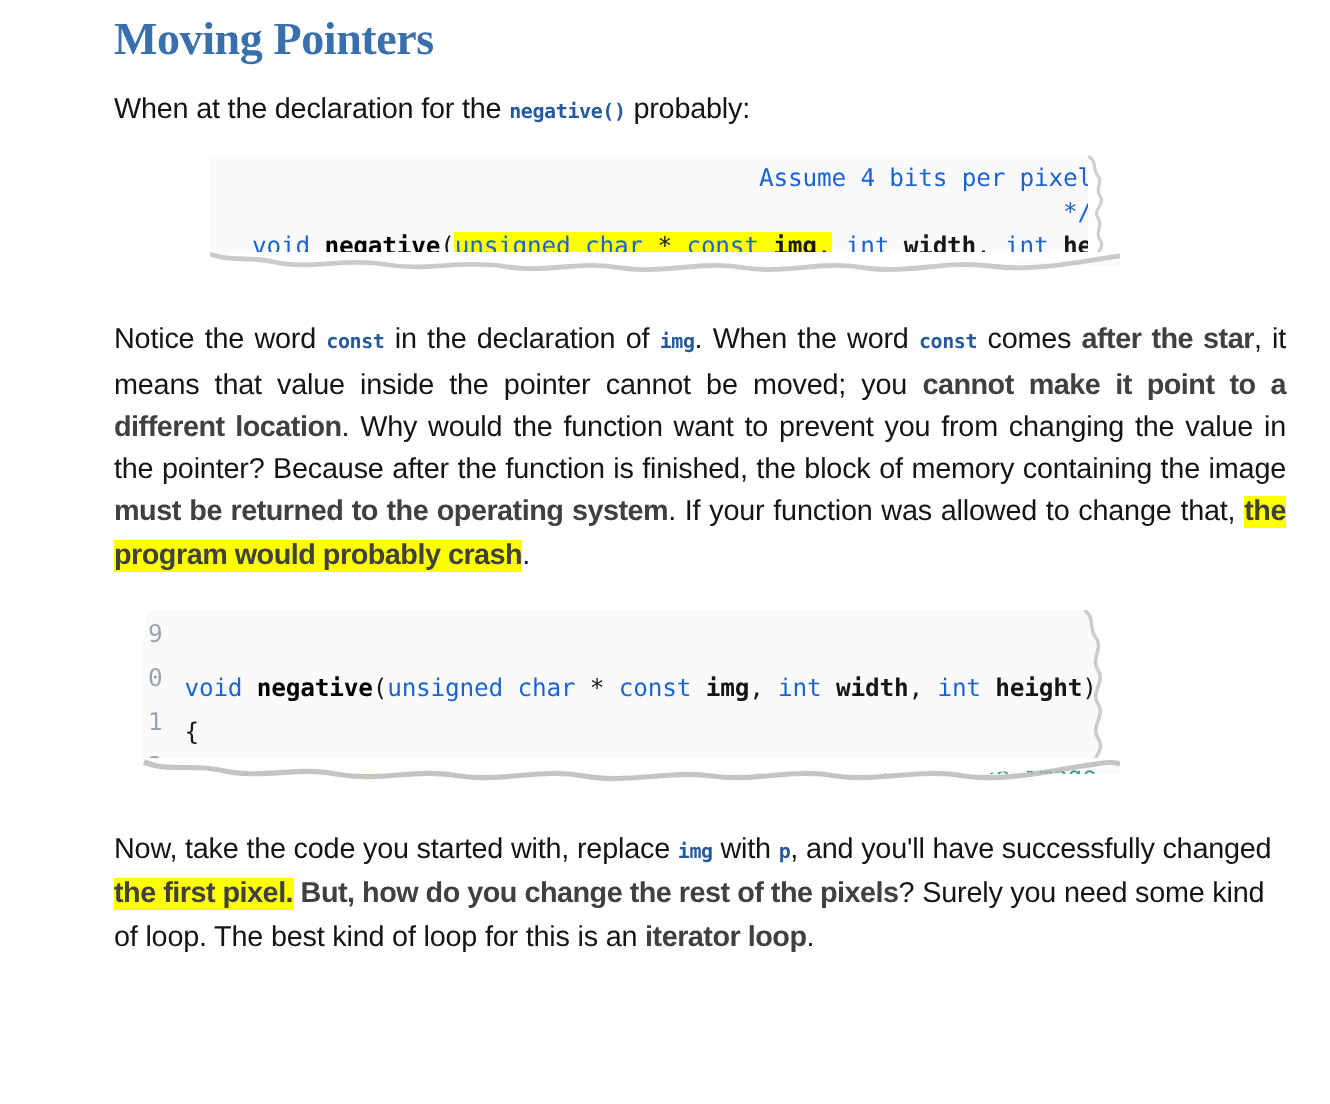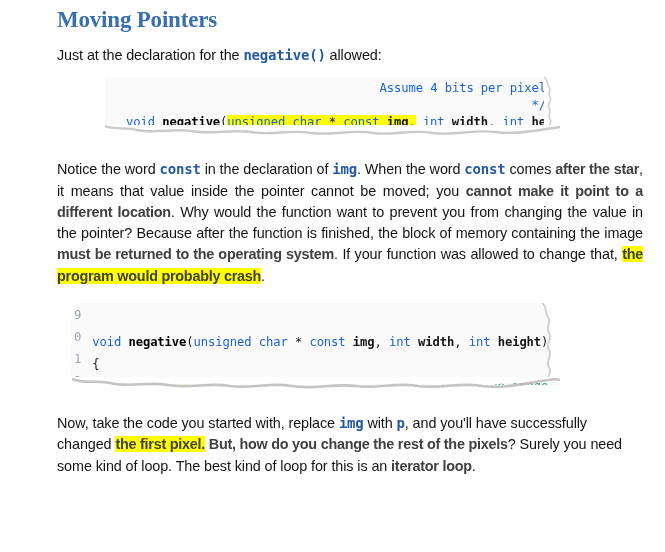--- a/index.html
+++ b/index.html
@@ -43,21 +43,21 @@
     margin: 0;
     letter-spacing: -0.1px;
     text-align: justify;
     text-justify: inter-word;
   }
   .p.nojust { text-align: left; }
   .p b, .p strong { font-weight: bold; color: #404040; letter-spacing: -0.25px; }
   .code-inline {
     font-family: "DejaVu Sans Mono", monospace;
     font-weight: bold;
-    font-size: 14px;
+    font-size: 10px;
     color: #2559a0;
     letter-spacing: -0.2px;
   }
   .hl {
     background: #ffff00;
     box-decoration-break: clone;
     -webkit-box-decoration-break: clone;
   }
 
   
@@ -117,21 +117,21 @@
   }
   .tear-right svg, .tear-left svg { display: block; width: 100%; height: 100%; }
 </style>
 </head>
 <body>
 
 <div class="page">
 
   <h1 class="h1">Moving Pointers</h1>
 
-  <p class="p nojust mt-pf"><span>Just at the declaration for the </span><span class="code-inline">negative()</span><span> allowed:</span></p>
+  <p class="p nojust mt-pf"><span>When at the declaration for the </span><span class="code-inline">negative()</span><span> probably:</span></p>
 
   <div class="codewrap" style="width:455px; margin-top:11px; margin-left:48px; height:52px;text-align:right;">
     <div class="codebox" id="cb0" style="height:52px; padding:3px 14px 0 21px;"><span class="linerow"><span class="kw">   Assume 4 bits per pixel</span></span><span class="linerow"><span class="kw"> */</span></span><span class="linerow"><span class="kw">void</span><span class="punc"> </span><span class="fn">negative</span><span class="punc">(</span><span class="ty hlc">unsigned char</span><span class="punc hlc"> </span><span class="punc hlc">*</span><span class="punc hlc"> </span><span class="ty hlc">const</span><span class="punc hlc"> </span><span class="var hlc">img</span><span class="punc hlc">,</span><span class="punc"> </span><span class="ty">int</span><span class="punc"> </span><span class="var">width</span><span class="punc">, </span><span class="ty">int</span><span class="punc"> </span><span class="var">height</span></span></div>
     <div class="tear-right">
       <svg viewBox="0 0 16 52" preserveAspectRatio="none">
         <path d="M0,0 L16,0 L16,52 L0,52 Z" fill="#ffffff"></path>
         <path d="M0,0 C5,3 2,7 5,10 C8,13 3,16 6,20 C9,24 2,27 5,31 C8,35 3,38 6,42 C9,46 3,49 4,52 L16,52 L16,0 Z" fill="#ffffff"></path>
         <path d="M0,0 C5,3 2,7 5,10 C8,13 3,16 6,20 C9,24 2,27 5,31 C8,35 3,38 6,42 C9,46 3,49 4,52" fill="none" stroke="#cfcfcf" stroke-width="1.6"></path>
       </svg>
     </div>

